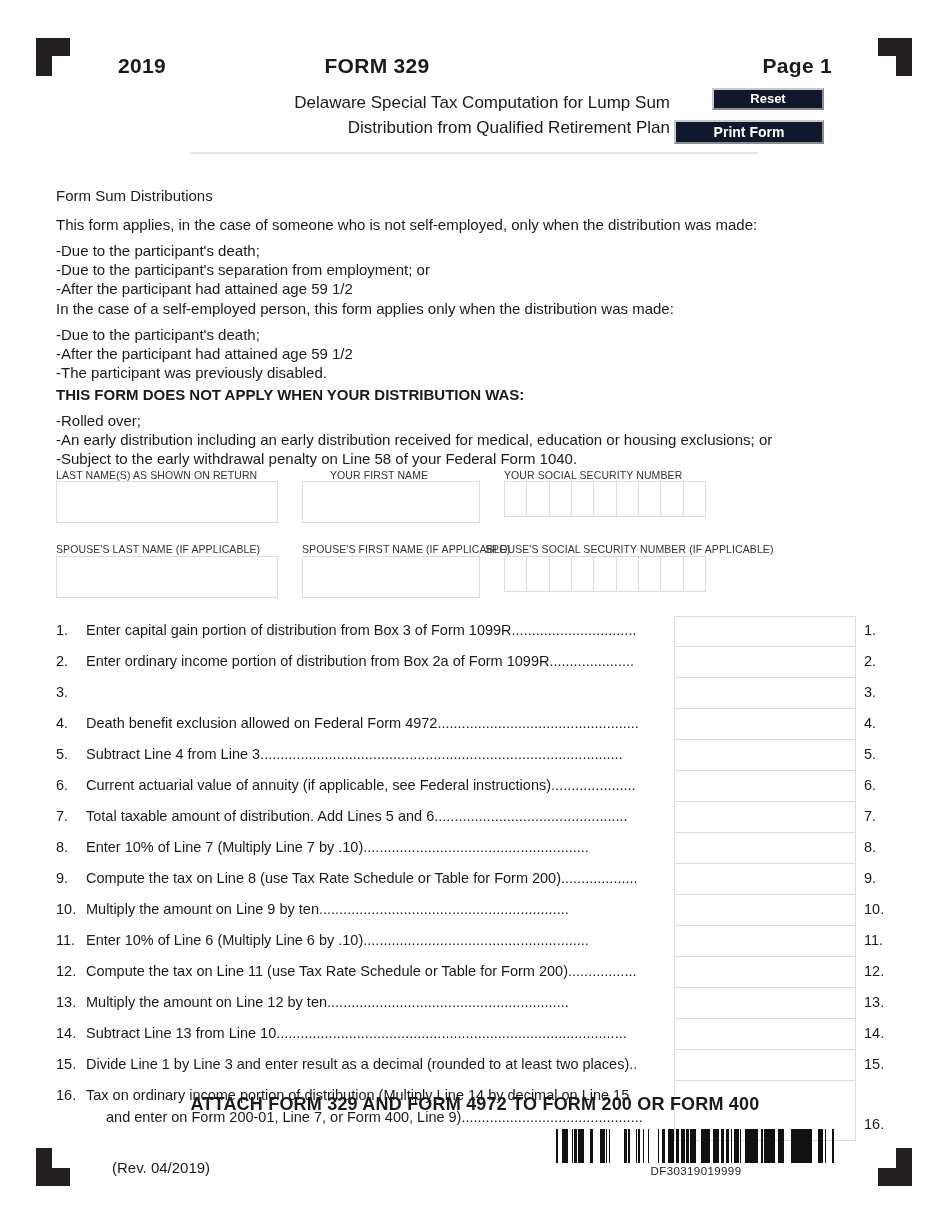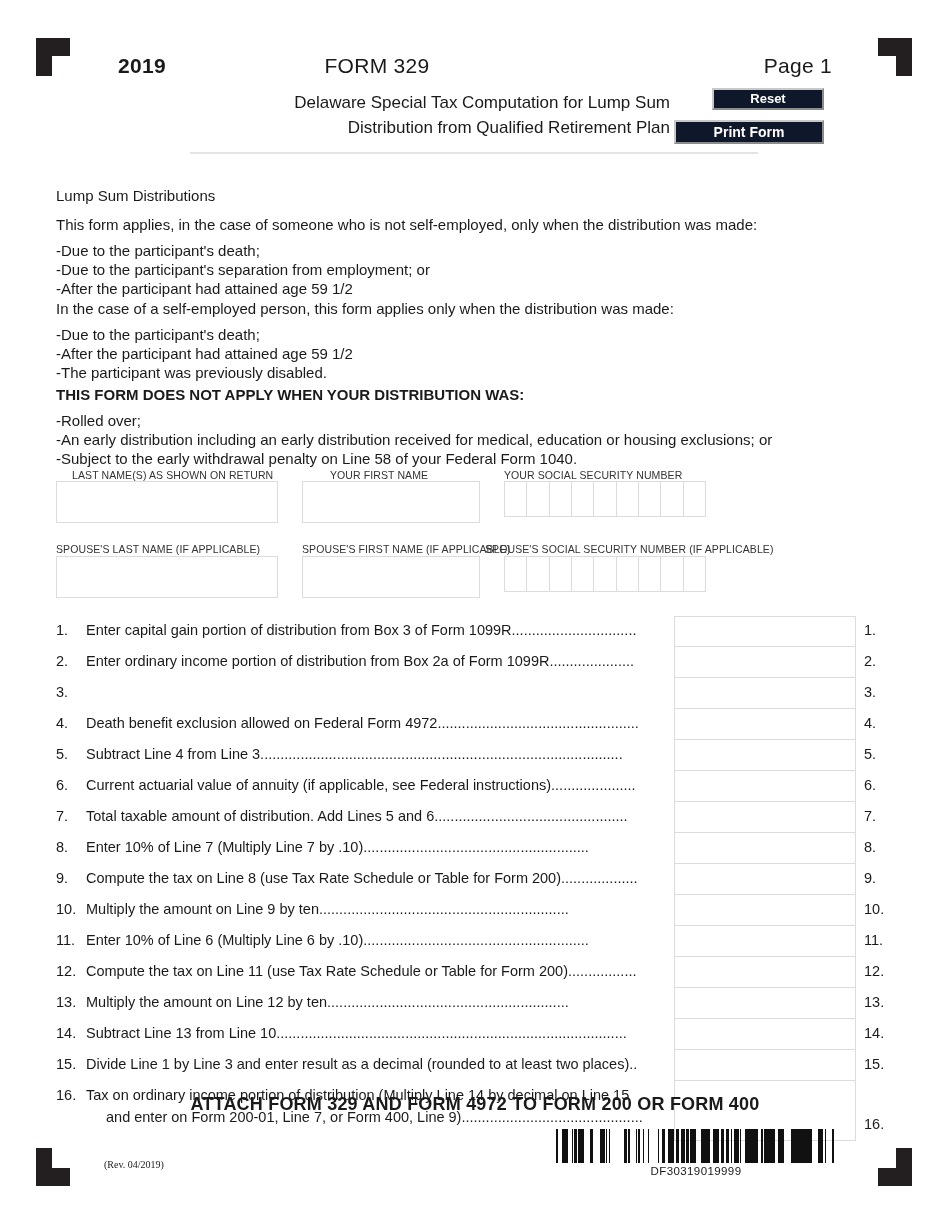--- a/index.html
+++ b/index.html
@@ -51,28 +51,28 @@
     font-size: 21px;
     font-weight: bold;
     letter-spacing: .3px;
   }
   .hdr-form {
     position: absolute;
     left: 0; top: 54px;
     width: 754px;
     text-align: center;
     font-size: 21px;
-    font-weight: normal;
+    font-weight: bold;
     letter-spacing: .3px;
   }
   .hdr-page {
     position: absolute;
     right: 118px; top: 54px;
     font-size: 21px;
-    font-weight: normal;
+    font-weight: bold;
     letter-spacing: .3px;
   }
   .hdr-sub {
     position: absolute;
     left: 190px; top: 90px;
     width: 480px;
     text-align: right;
     font-size: 17px;
     line-height: 25px;
     color: #1a1a1a;
@@ -218,24 +218,23 @@
     position: absolute;
     left: 0; top: 1094px;
     width: 950px;
     text-align: center;
     font-size: 18px;
     font-weight: bold;
     letter-spacing: .2px;
   }
   .rev {
     position: absolute;
-    left: 104px; top: 1159px;
-    font-size: 10px;
-    color: #1a1a1a;
-    font-family: Liberation Serif, serif;
+    left: 112px; top: 1159px;
+    font-size: 15px;
+    color: #1a1a1a;
   }
   .barcode-wrap {
     position: absolute;
     left: 556px; top: 1129px;
     width: 280px;
   }
   .barcode {
     width: 280px;
     height: 34px;
     display: block;
@@ -277,35 +276,35 @@
 <div class="hdr-sub">
   <div>Delaware Special Tax Computation for Lump Sum</div>
   <div>Distribution from Qualified Retirement Plan</div>
 </div>
 
 <div class="btn btn-reset">Reset</div>
 <div class="btn btn-print">Print Form</div>
 
 <div class="hdr-rule"></div>
 
-<div class="copy" style="top:186px;">Lump Sum Distributions</div>
+<div class="copy" style="top:186px;">Form Sum Distributions</div>
 <div class="copy" style="top:215px;">This form applies, in the case of someone who is not self-employed, only when the distribution was made:</div>
 <div class="copy" style="top:241px;">-Due to the participant's death;
 -Due to the participant's separation from employment; or
 -After the participant had attained age 59 1/2</div>
 <div class="copy" style="top:299px;">In the case of a self-employed person, this form applies only when the distribution was made:</div>
 <div class="copy" style="top:325px;">-Due to the participant's death;
 -After the participant had attained age 59 1/2
 -The participant was previously disabled.</div>
 <div class="copy bold" style="top:385px;">THIS FORM DOES NOT APPLY WHEN YOUR DISTRIBUTION WAS:</div>
 <div class="copy" style="top:411px;">-Rolled over;
 -An early distribution including an early distribution received for medical, education or housing exclusions; or
 -Subject to the early withdrawal penalty on Line 58 of your Federal Form 1040.</div>
 
-<div class="id-label" style="left:72px;  top:469px;">LAST NAME(S) AS SHOWN ON RETURN</div>
+<div class="id-label" style="left:56px;  top:469px;">LAST NAME(S) AS SHOWN ON RETURN</div>
 <div class="id-box" style="left:56px;  top:481px; width:222px; height:42px;"></div>
 
 <div class="id-label" style="left:302px; top:469px;margin-left:28px;">YOUR FIRST NAME</div>
 <div class="id-box" style="left:302px; top:481px; width:178px; height:42px;"></div>
 
 <div class="id-label" style="left:504px; top:469px;">YOUR SOCIAL SECURITY NUMBER</div>
 <div class="ssn-grid" style="left:504px; top:481px; width:202px; height:36px;">
   <span></span>
     <span></span>
     <span></span>

